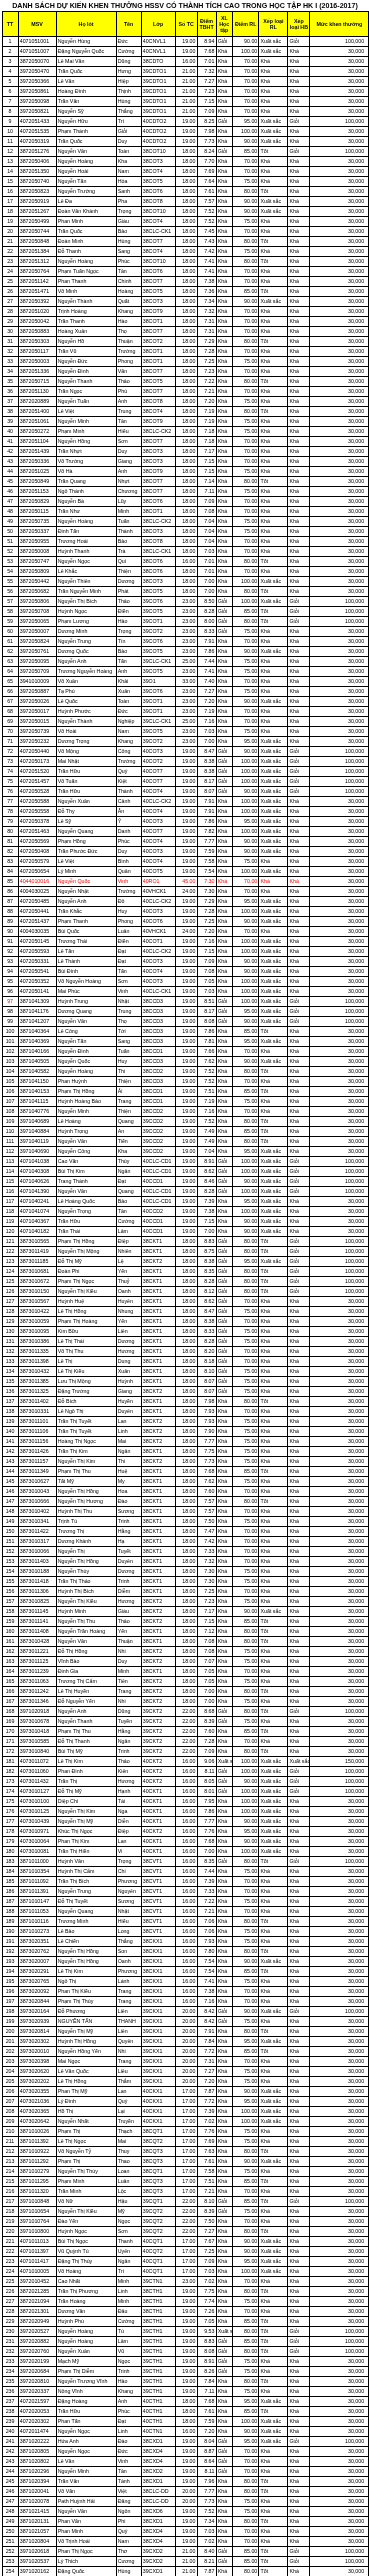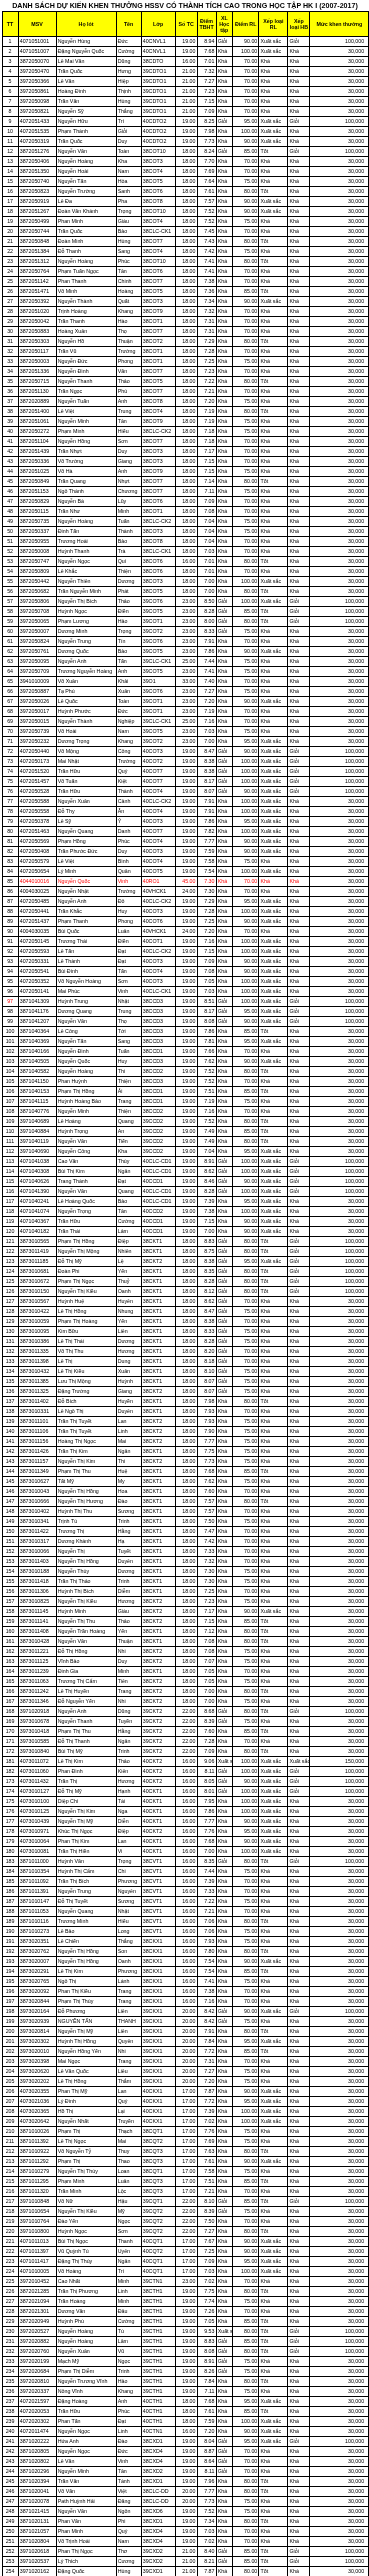--- a/index.html
+++ b/index.html
@@ -14,21 +14,21 @@
   td.r{text-align:right;}
   td.l{text-align:left;}
   td.money{text-align:right;padding-right:4.2px;}
   td.red{color:#FF0000;}
   .total-row{width:367px;margin-left:1.6px;text-align:right;font-weight:bold;font-size:5.5px;padding:2.1px 4.2px 3.2px 0;box-sizing:border-box;}
 </style>
 </head>
 <body>
 
 <div class="sheet">
-  <div class="title">DANH SÁCH DỰ KIẾN KHEN THƯỞNG HSSV CÓ THÀNH TÍCH CAO TRONG HỌC TẬP HK I (2007-2017)</div>
+  <div class="title">DANH SÁCH DỰ KIẾN KHEN THƯỞNG HSSV CÓ THÀNH TÍCH CAO TRONG HỌC TẬP HK I (2016-2017)</div>
   <table>
     <colgroup>
       <col style="width:16px">
         <col style="width:38px">
         <col style="width:60px">
         <col style="width:25px">
       <col style="width:34px">
         <col style="width:22px">
         <col style="width:19px">
         <col style="width:16.4px">

